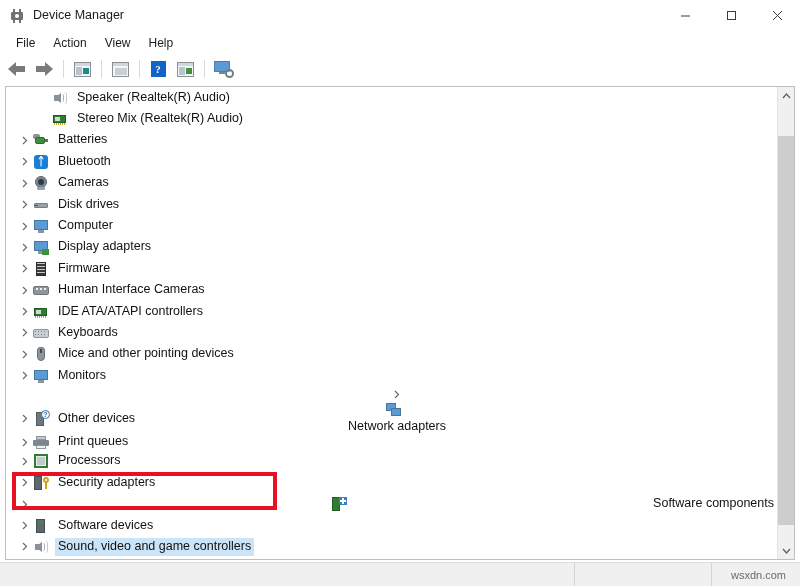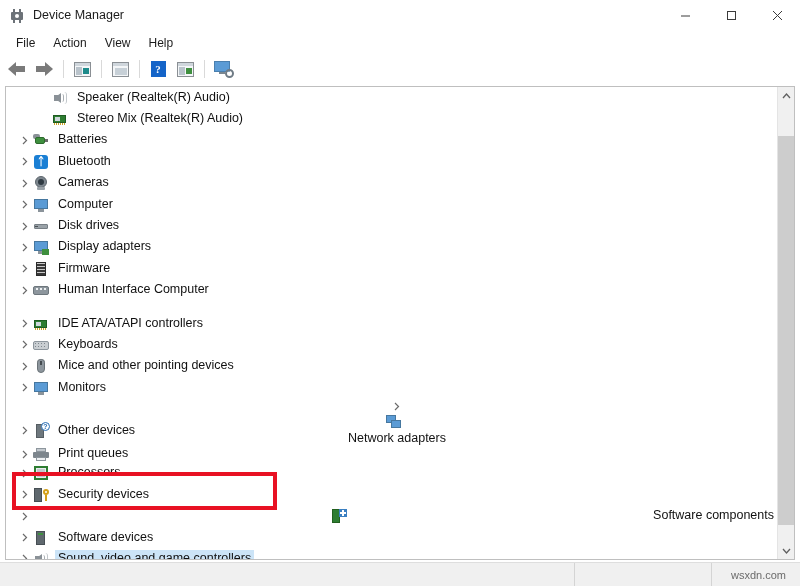--- a/index.html
+++ b/index.html
@@ -692,40 +692,40 @@
           </div>
           <div class="row-label">Cameras</div>
         </div>
         <div class="row" style="padding-left: 11px;">
           <div class="chev">
             <svg width="6" height="9" viewBox="0 0 6 9">
               <polyline points="1,1 4.5,4.5 1,8" fill="none" stroke="#6b6b6b" stroke-width="1.2"></polyline>
             </svg>
           </div>
           <div class="row-icon">
+            <div class="ic ic-disk">
+              <div class="d1"></div>
+              <div class="d2"></div>
+            </div>
+          </div>
+          <div class="row-label">Disk drives</div>
+        </div>
+        <div class="row" style="padding-left: 11px;">
+          <div class="chev">
+            <svg width="6" height="9" viewBox="0 0 6 9">
+              <polyline points="1,1 4.5,4.5 1,8" fill="none" stroke="#6b6b6b" stroke-width="1.2"></polyline>
+            </svg>
+          </div>
+          <div class="row-icon">
             <div class="ic ic-mon">
               <div class="scr"></div>
               <div class="st"></div>
             </div>
           </div>
           <div class="row-label">Computer</div>
-        </div>
-        <div class="row" style="padding-left: 11px;">
-          <div class="chev">
-            <svg width="6" height="9" viewBox="0 0 6 9">
-              <polyline points="1,1 4.5,4.5 1,8" fill="none" stroke="#6b6b6b" stroke-width="1.2"></polyline>
-            </svg>
-          </div>
-          <div class="row-icon">
-            <div class="ic ic-disk">
-              <div class="d1"></div>
-              <div class="d2"></div>
-            </div>
-          </div>
-          <div class="row-label">Disk drives</div>
         </div>
         <div class="row" style="padding-left: 11px;">
           <div class="chev">
             <svg width="6" height="9" viewBox="0 0 6 9">
               <polyline points="1,1 4.5,4.5 1,8" fill="none" stroke="#6b6b6b" stroke-width="1.2"></polyline>
             </svg>
           </div>
           <div class="row-icon">
             <div class="ic ic-mon green">
               <div class="scr"></div>
@@ -756,23 +756,23 @@
             </svg>
           </div>
           <div class="row-icon">
             <div class="ic ic-hid">
               <div class="pad"></div>
               <div class="k" style="left:3px"></div>
               <div class="k" style="left:7px"></div>
               <div class="k" style="left:11px"></div>
             </div>
           </div>
-          <div class="row-label">Human Interface Computer</div>
-        </div>
-        <div class="row" style="padding-left: 11px; margin-top: 12px;">
+          <div class="row-label">Human Interface Cameras</div>
+        </div>
+        <div class="row" style="padding-left: 11px;">
           <div class="chev">
             <svg width="6" height="9" viewBox="0 0 6 9">
               <polyline points="1,1 4.5,4.5 1,8" fill="none" stroke="#6b6b6b" stroke-width="1.2"></polyline>
             </svg>
           </div>
           <div class="row-icon">
             <div class="ic ic-card">
               <div class="pcb"></div>
               <div class="chip"></div>
               <div class="pins"></div>
@@ -886,21 +886,21 @@
               <polyline points="1,1 4.5,4.5 1,8" fill="none" stroke="#6b6b6b" stroke-width="1.2"></polyline>
             </svg>
           </div>
           <div class="row-icon">
             <div class="ic ic-sec">
               <div class="tower"></div>
               <div class="keyh"></div>
               <div class="keys"></div>
             </div>
           </div>
-          <div class="row-label">Security devices</div>
+          <div class="row-label">Security adapters</div>
         </div>
         <div class="row" style="padding-left: 11px; justify-content: space-between;">
           <div class="chev">
             <svg width="6" height="9" viewBox="0 0 6 9">
               <polyline points="1,1 4.5,4.5 1,8" fill="none" stroke="#6b6b6b" stroke-width="1.2"></polyline>
             </svg>
           </div>
           <div class="row-icon">
             <div class="ic ic-sw">
               <div class="tower"></div>

